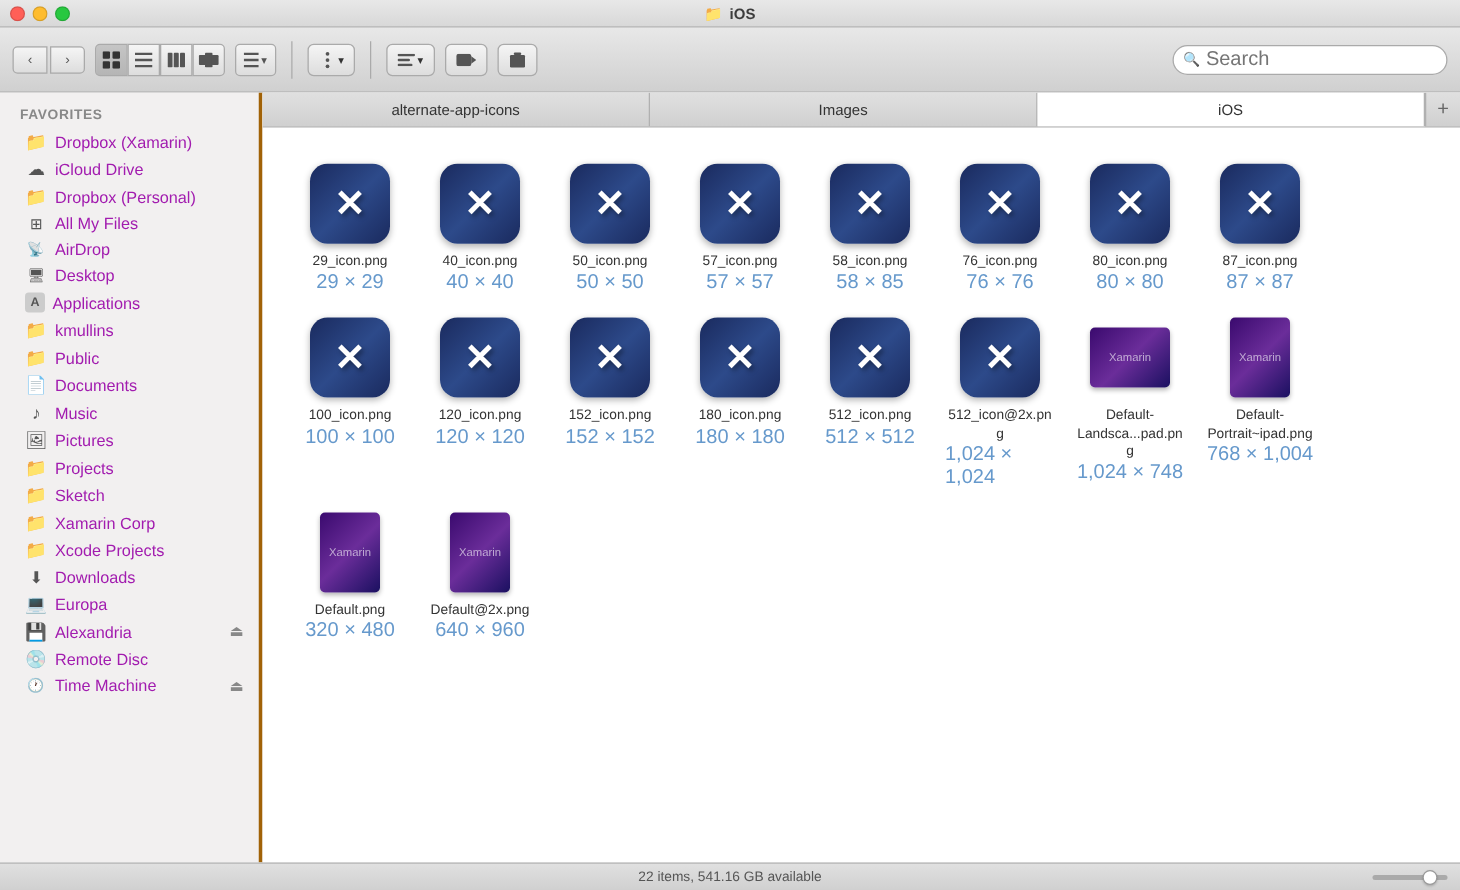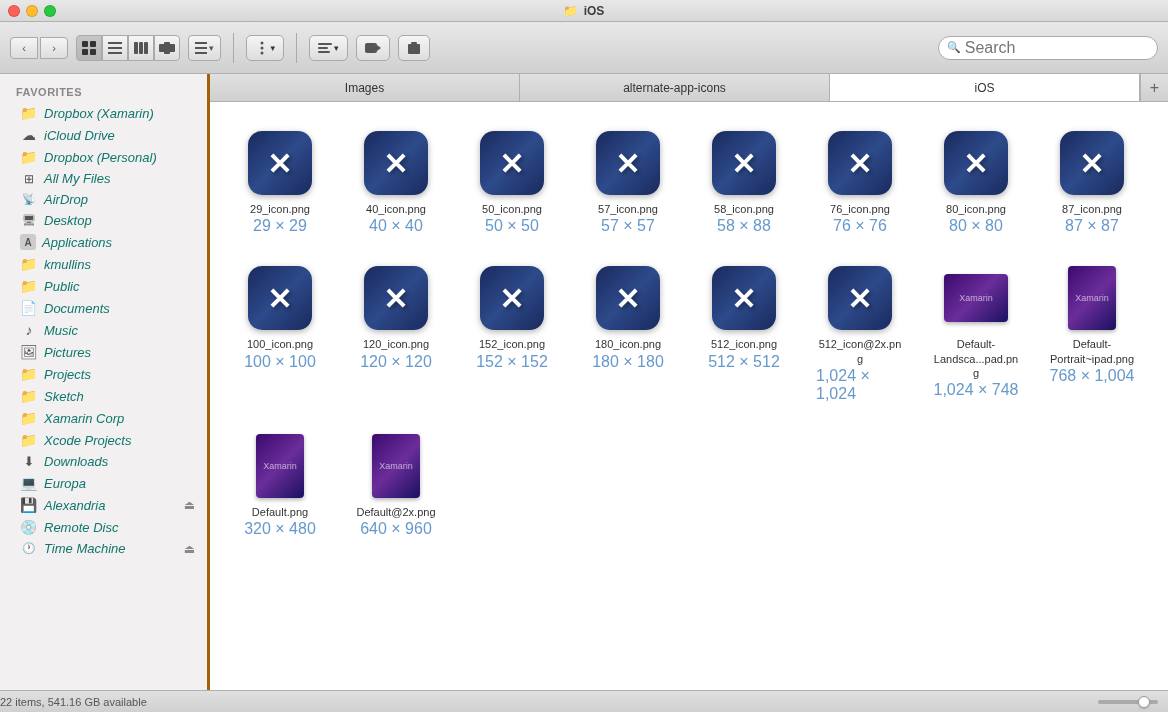--- a/index.html
+++ b/index.html
@@ -152,21 +152,21 @@
     .sidebar-item {
       display: flex;
       align-items: center;
       padding: 3px 8px 3px 16px;
       cursor: pointer;
       border-radius: 5px;
       margin: 0 4px;
       gap: 6px;
     }
     .sidebar-icon { font-size: 14px; color: #555; width: 18px; text-align: center; flex-shrink: 0; }
-    .sidebar-label { font-size: 13px; color: #0f766e; font-style: italic; }
+    .sidebar-label { font-size: 13px; color: #a21caf; }
     .sidebar-eject {
       margin-left: auto;
       font-size: 12px;
       color: #888;
       cursor: pointer;
     }
 
     
     .finder-content {
       flex: 1;
@@ -212,21 +212,21 @@
     }
 
     
     .file-grid {
       flex: 1;
       overflow-y: auto;
       padding: 20px;
       display: flex;
       flex-wrap: wrap;
       align-content: flex-start;
-      gap: 16px;
+      gap: 4px;
     }
     .file-item {
       display: flex;
       flex-direction: column;
       align-items: center;
       width: 100px;
       cursor: pointer;
       padding: 6px;
       border-radius: 6px;
     }
@@ -271,21 +271,21 @@
       margin-top: 1px;
     }
 
     
     .status-bar {
       height: 22px;
       background: linear-gradient(to bottom, #e0e0e0, #d0d0d0);
       border-top: 1px solid #b0b0b0;
       display: flex;
       align-items: center;
-      justify-content: flex-start;
+      justify-content: center;
       font-size: 11px;
       color: #555;
       position: relative;
       flex-shrink: 0;
     }
     .status-slider {
       position: absolute;
       right: 10px;
       display: flex;
       align-items: center;
@@ -505,24 +505,24 @@
       <span class="sidebar-icon" style="font-size:11px;">🕐</span>
       <span class="sidebar-label">Time Machine</span>
       <span class="sidebar-eject">⏏</span>
     </div>
   </div>
 
   <div class="finder-content">
 
     <div class="tab-bar">
       <div class="tab">
-        <span>Images</span>
+        <span>alternate-app-icons</span>
       </div>
       <div class="tab">
-        <span>alternate-app-icons</span>
+        <span>Images</span>
       </div>
       <div class="tab active">
         <span>iOS</span>
       </div>
       <div class="tab-add">+</div>
     </div>
 
     <div class="file-grid" id="file-grid">
     <div class="file-item">
           <div class="file-icon-wrapper">
@@ -550,21 +550,21 @@
             <div class="xamarin-icon"></div>
           </div>
           <div class="file-name">57_icon.png</div>
           <div class="file-size">57 × 57</div>
         </div>
         <div class="file-item">
           <div class="file-icon-wrapper">
             <div class="xamarin-icon"></div>
           </div>
           <div class="file-name">58_icon.png</div>
-          <div class="file-size">58 × 88</div>
+          <div class="file-size">58 × 85</div>
         </div>
         <div class="file-item">
           <div class="file-icon-wrapper">
             <div class="xamarin-icon"></div>
           </div>
           <div class="file-name">76_icon.png</div>
           <div class="file-size">76 × 76</div>
         </div>
         <div class="file-item">
           <div class="file-icon-wrapper">

